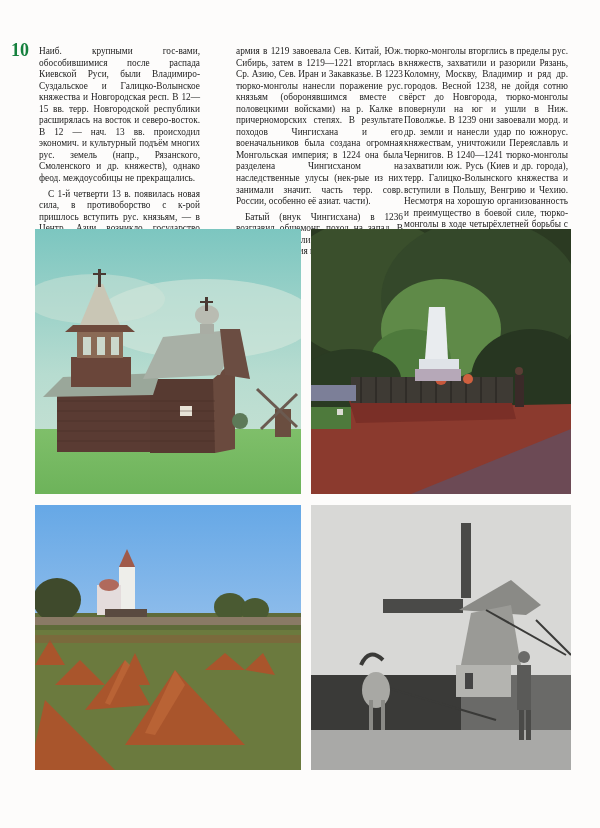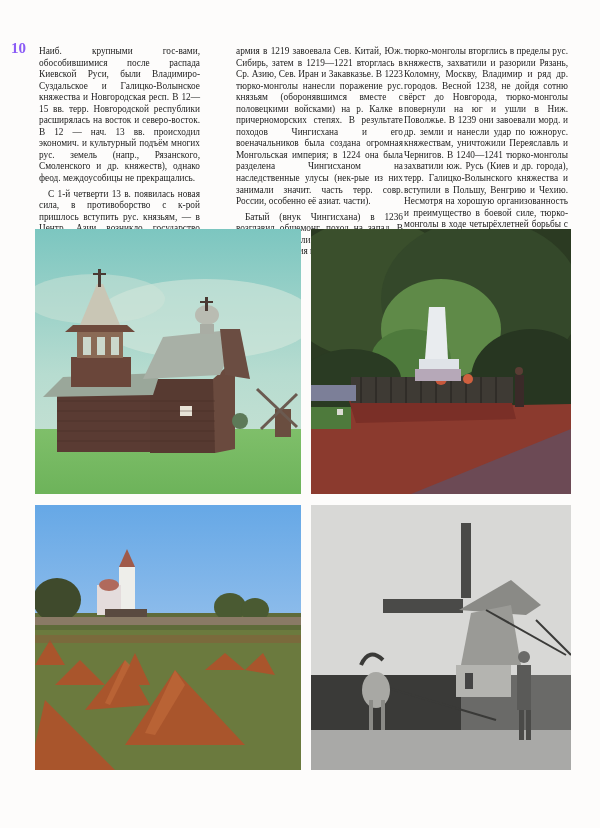--- a/index.html
+++ b/index.html
@@ -5,22 +5,22 @@
   html, body { margin: 0; padding: 0; }
   body {
     width: 600px; height: 828px; overflow: hidden;
     background: #fdfcfb;
     font-family: "Liberation Serif", "DejaVu Serif", serif;
     color: #1f1d1d;
     position: relative;
   }
   .page-num {
     position: absolute; left: 11px; top: 40px;
-    font-family: "Liberation Serif", serif; font-weight: bold; font-size: 15px;
-    color: #8b5cf6;
+    font-family: "Liberation Serif", serif; font-weight: bold; font-size: 18px;
+    color: #15803d;
   }
   .col {
     position: absolute; top: 42px;
     font-size: 9.3px; line-height: 11.55px;
     text-align: justify; hyphens: manual;
     color: #222;
   }
   .col p { margin: 4px; text-indent: 0; }
   .col p.indent { text-indent: 9px; }
   .col1 { left: 35px; width: 169px; }

